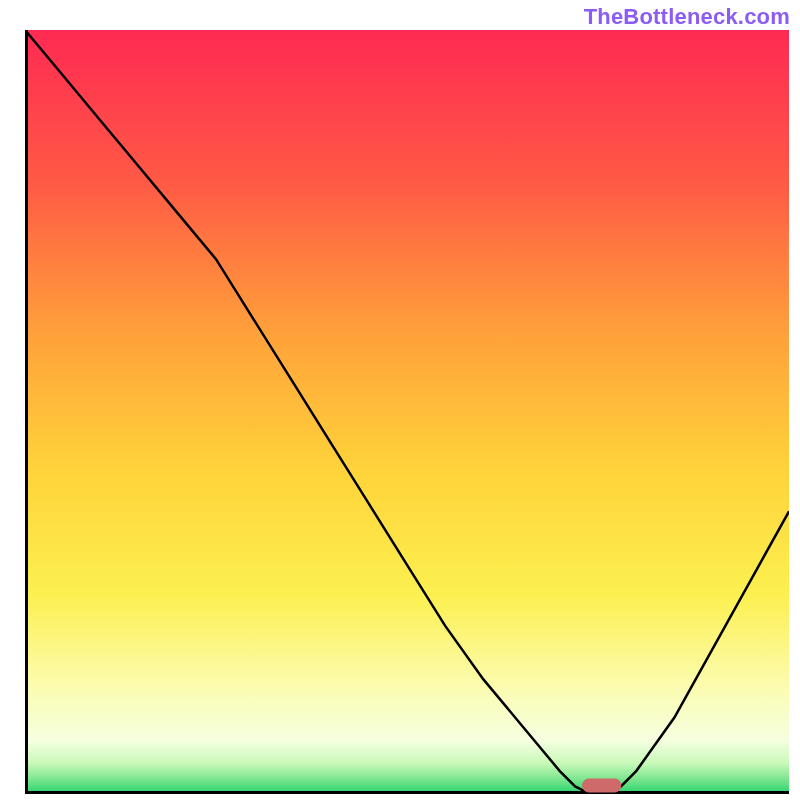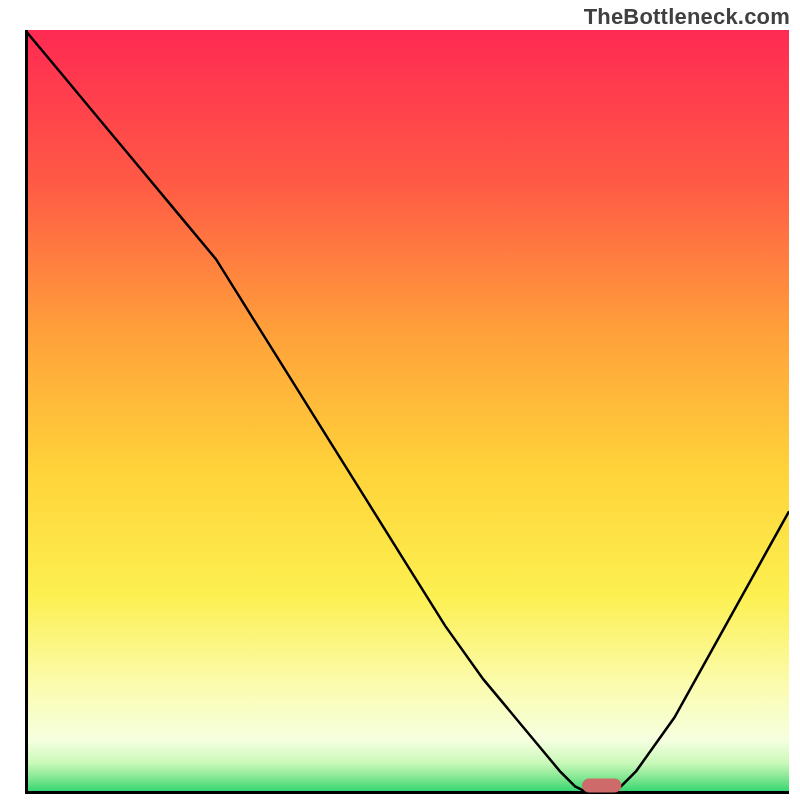--- a/index.html
+++ b/index.html
@@ -16,21 +16,21 @@
     width: 800px;
     height: 800px;
     box-sizing: border-box;
   }
   .attribution {
     position: absolute;
     top: 4px;
     right: 10px;
     font-size: 22px;
     font-weight: 600;
-    color: #404040;
+    color: #8b5cf6;
     letter-spacing: 0.2px;
   }
   .plot-area {
     position: absolute;
     left: 25px;
     top: 30px;
     width: 764px;
     height: 764px;
   }
   .plot-area svg {

